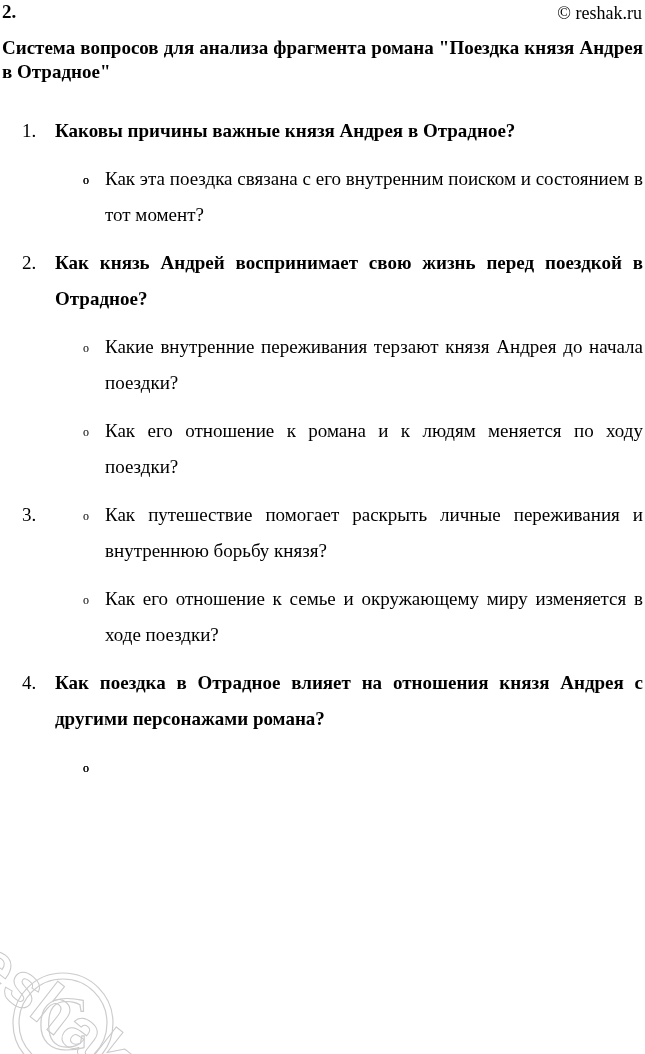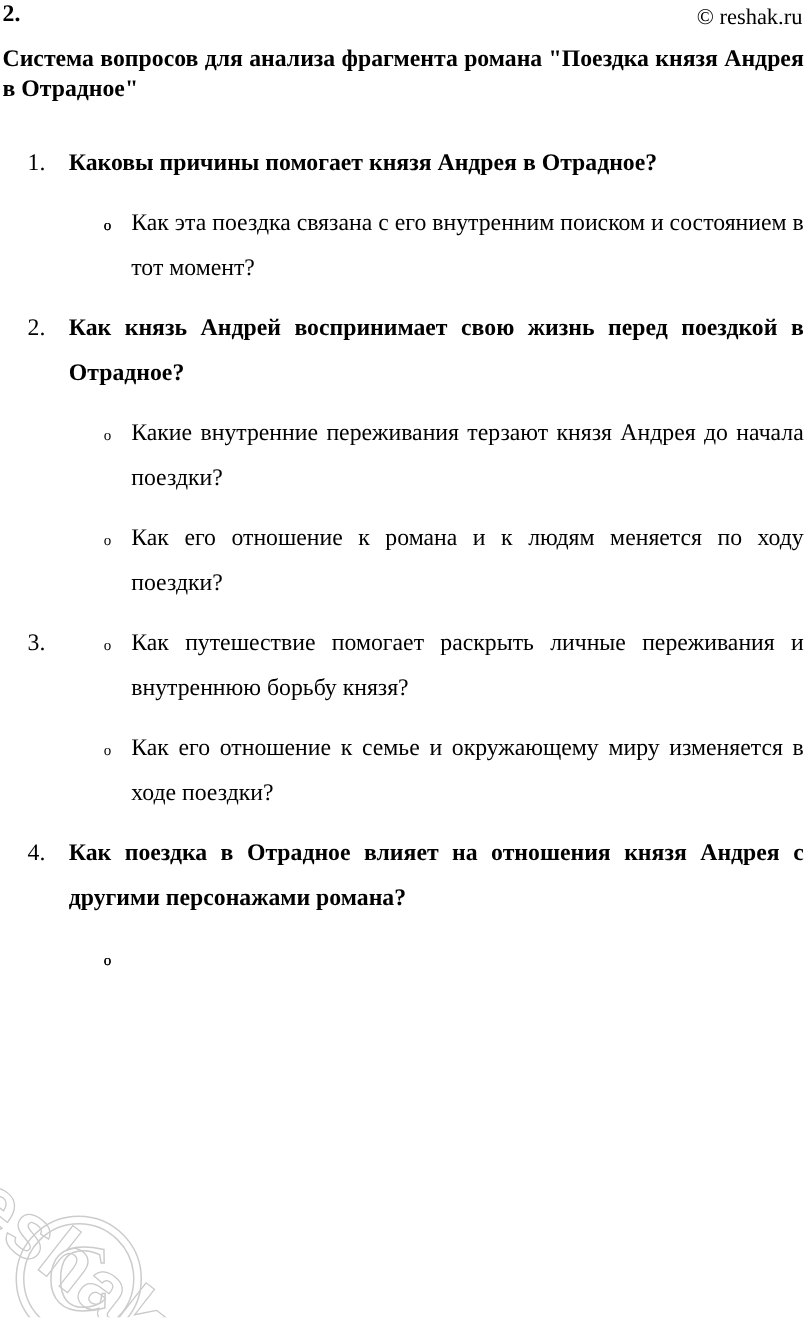--- a/index.html
+++ b/index.html
@@ -164,21 +164,21 @@
     <div class="copyright-top">© reshak.ru</div>
   </div>
 
   <div class="doc-title">Система вопросов для анализа фрагмента романа "Поездка князя Андрея в Отрадное"</div>
 
   <div class="qlist">
 
     <div class="qblock">
       <div class="qhead">
         <span class="qnum">1.</span>
-        <span>Каковы причины помогает князя Андрея в Отрадное?</span>
+        <span>Каковы причины важные князя Андрея в Отрадное?</span>
       </div>
       <div class="sublist">
         <div class="subitem">
           <span class="bullet">o</span>
         </div>
         <div class="subitem">
           <span class="bullet">o</span>
           <span>Как эта поездка связана с его внутренним поиском и состоянием в тот момент?</span>
         </div>
       </div>

